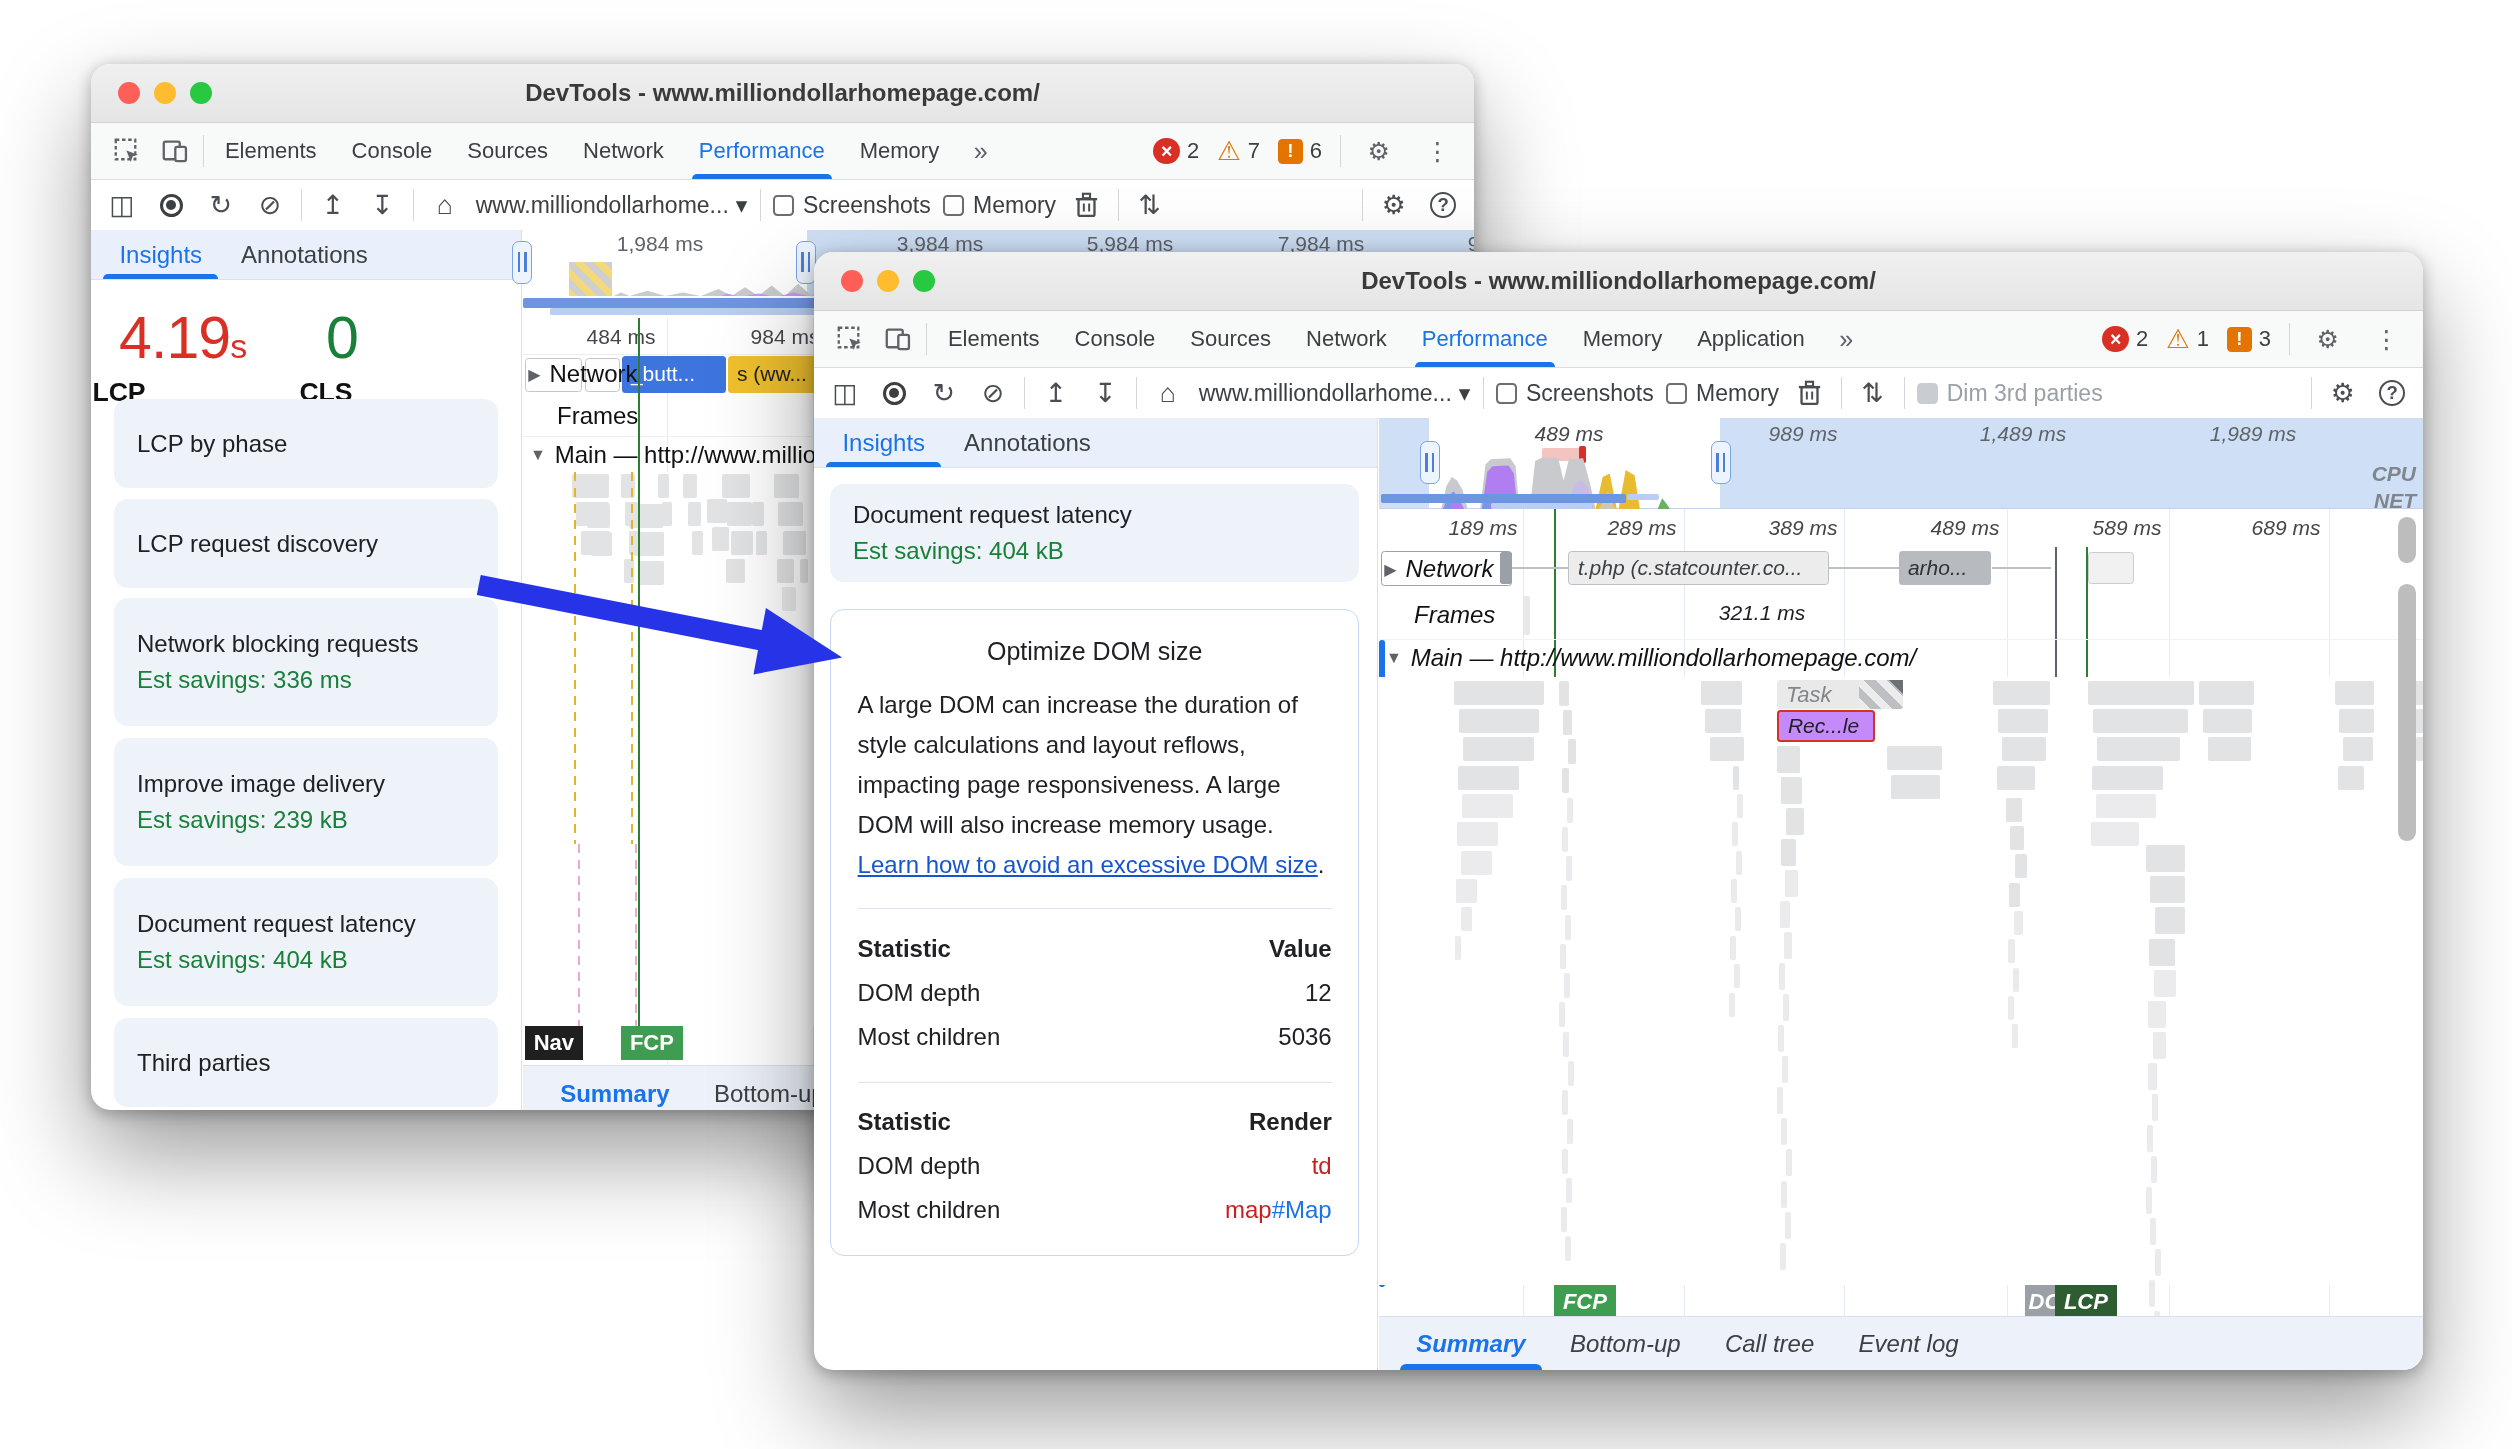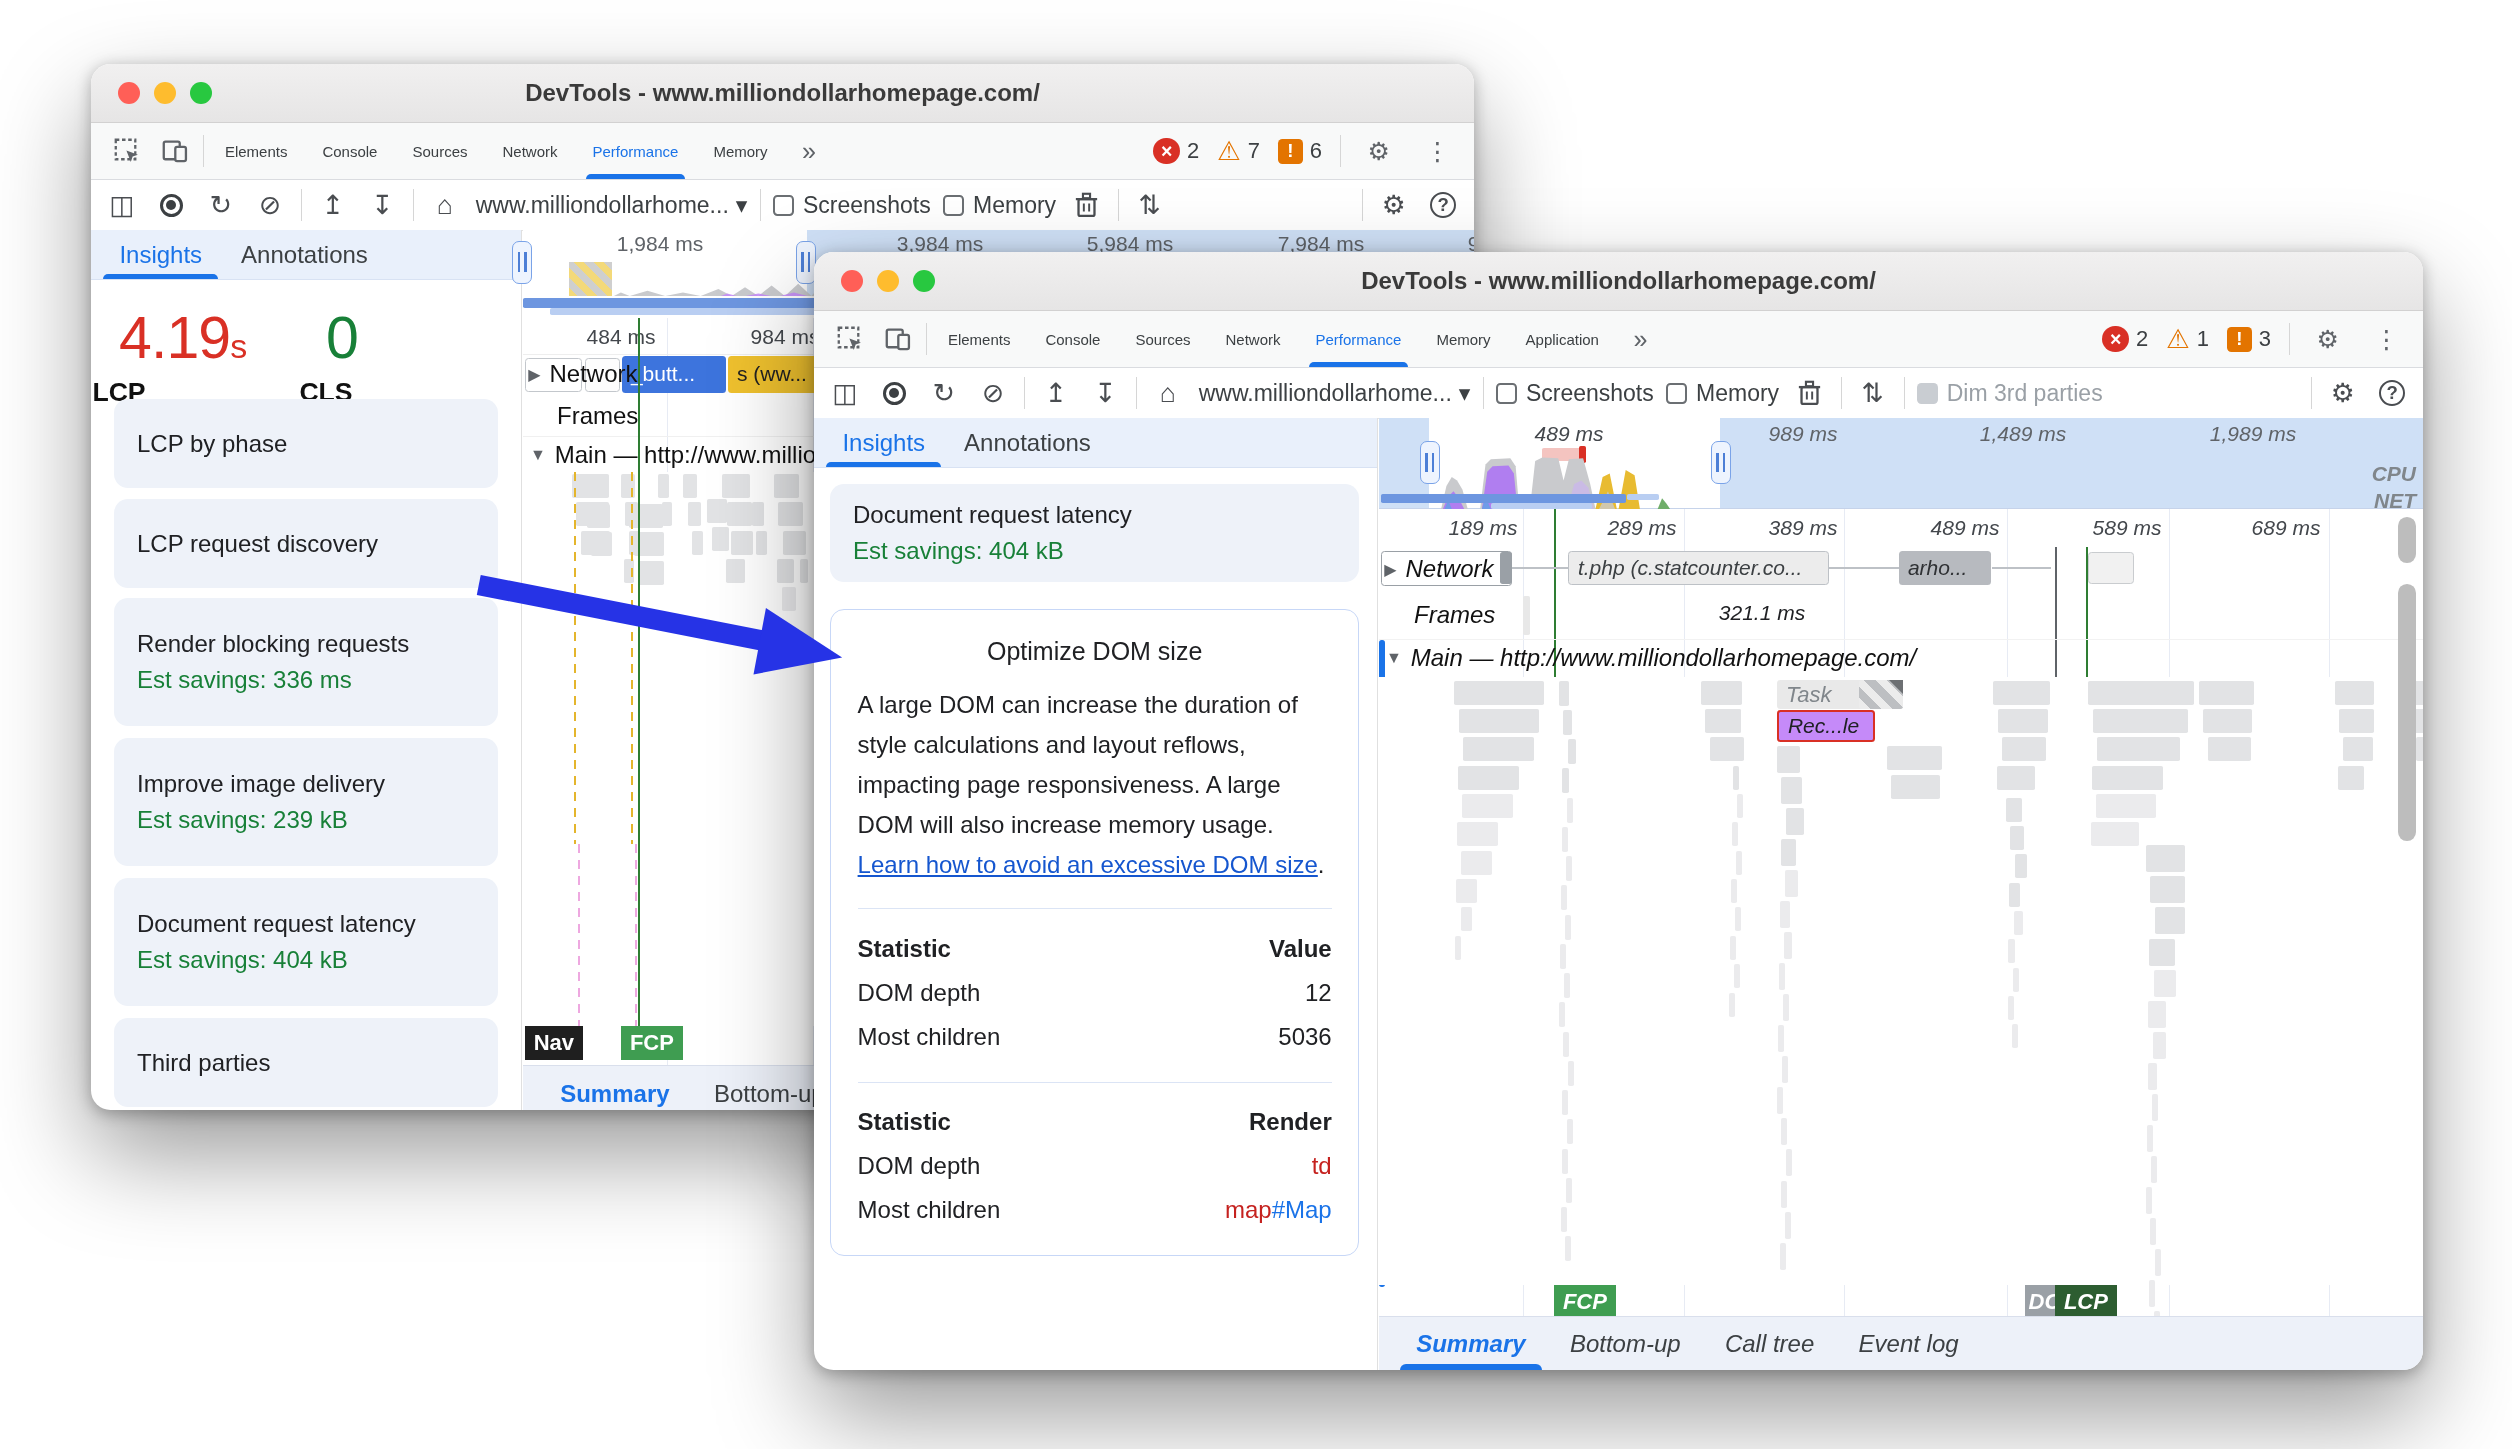--- a/index.html
+++ b/index.html
@@ -18,21 +18,21 @@
     display:flex;align-items:center;justify-content:center;position:relative;}
   .lights{position:absolute;left:26.6px;top:0;height:100%;display:flex;align-items:center;gap:14px;}
   .light{width:22px;height:22px;border-radius:50%;}
   .light.r{background:#ff5f57;} .light.y{background:#febc2e;} .light.g{background:#28c840;}
   .wtitle{font-size:24px;font-weight:700;color:#3a3a3a;}
   
   .tabbar{height:57px;display:flex;align-items:center;background:#f8f9f9;border-bottom:0.9px solid #dadce0;
     padding:0 16px;gap:7px;}
   .tbicon{width:41px;height:41px;display:flex;align-items:center;justify-content:center;color:var(--gray);
     font-size:25px;flex:none;}
-  .tab{padding:0 14px;height:100%;display:flex;align-items:center;font-size:15px;color:var(--txt2);
+  .tab{padding:0 14px;height:100%;display:flex;align-items:center;font-size:22px;color:var(--txt2);
     position:relative;white-space:nowrap;}
   .tab.sel{color:var(--accent);}
   .tab.sel::after{content:"";position:absolute;left:7px;right:7px;bottom:0;height:5.3px;border-radius:5.3px 5.3px 0 0;
     background:var(--accent);}
   .vsep{width:0.9px;height:32px;background:#d6d6d6;flex:none;}
   .badges{margin-left:auto;display:flex;align-items:center;gap:17.7px;}
   .bdg{display:flex;align-items:center;gap:7px;font-size:22px;color:var(--txt2);}
   .errdot{width:26.6px;height:26.6px;border-radius:50%;background:var(--err);color:#fff;display:flex;
     align-items:center;justify-content:center;font-size:19.5px;font-weight:700;}
   .warntri{color:var(--warn);font-size:26.6px;line-height:1;}
@@ -206,21 +206,21 @@
     </div>
     <div class="abs card" style="left:23px;right:23px;top:269px;height:89px;">
       <div class="ctitle">LCP request discovery</div>
 
     </div>
     <div class="abs card" style="left:23px;right:23px;top:169px;height:89px;">
       <div class="ctitle">LCP by phase</div>
 
     </div>
     <div class="abs card" style="left:23px;right:23px;top:368px;height:128px;">
-      <div class="ctitle">Render blocking requests</div>
+      <div class="ctitle">Network blocking requests</div>
       <div class="savings">Est savings: 336 ms</div>
     </div>
     <div class="abs card" style="left:23px;right:23px;top:508px;height:128px;">
       <div class="ctitle">Improve image delivery</div>
       <div class="savings">Est savings: 239 kB</div>
     </div>
     <div class="abs card" style="left:23px;right:23px;top:648px;height:128px;">
       <div class="ctitle">Document request latency</div>
       <div class="savings">Est savings: 404 kB</div>
     </div>

